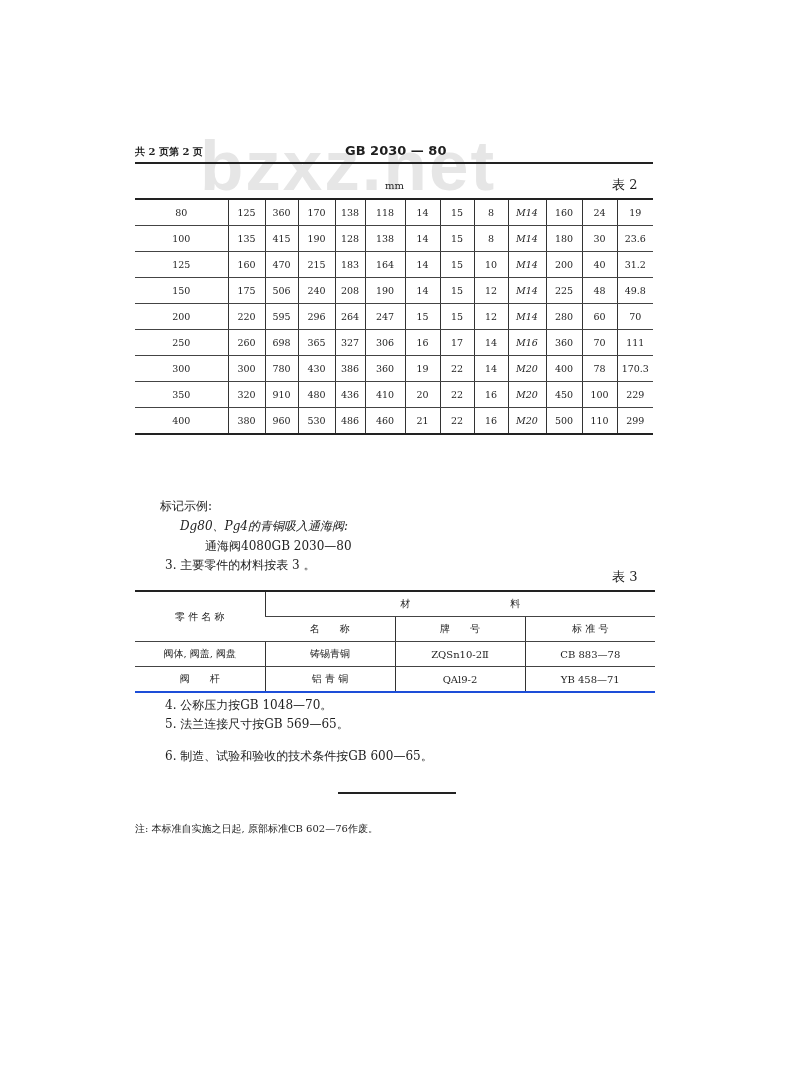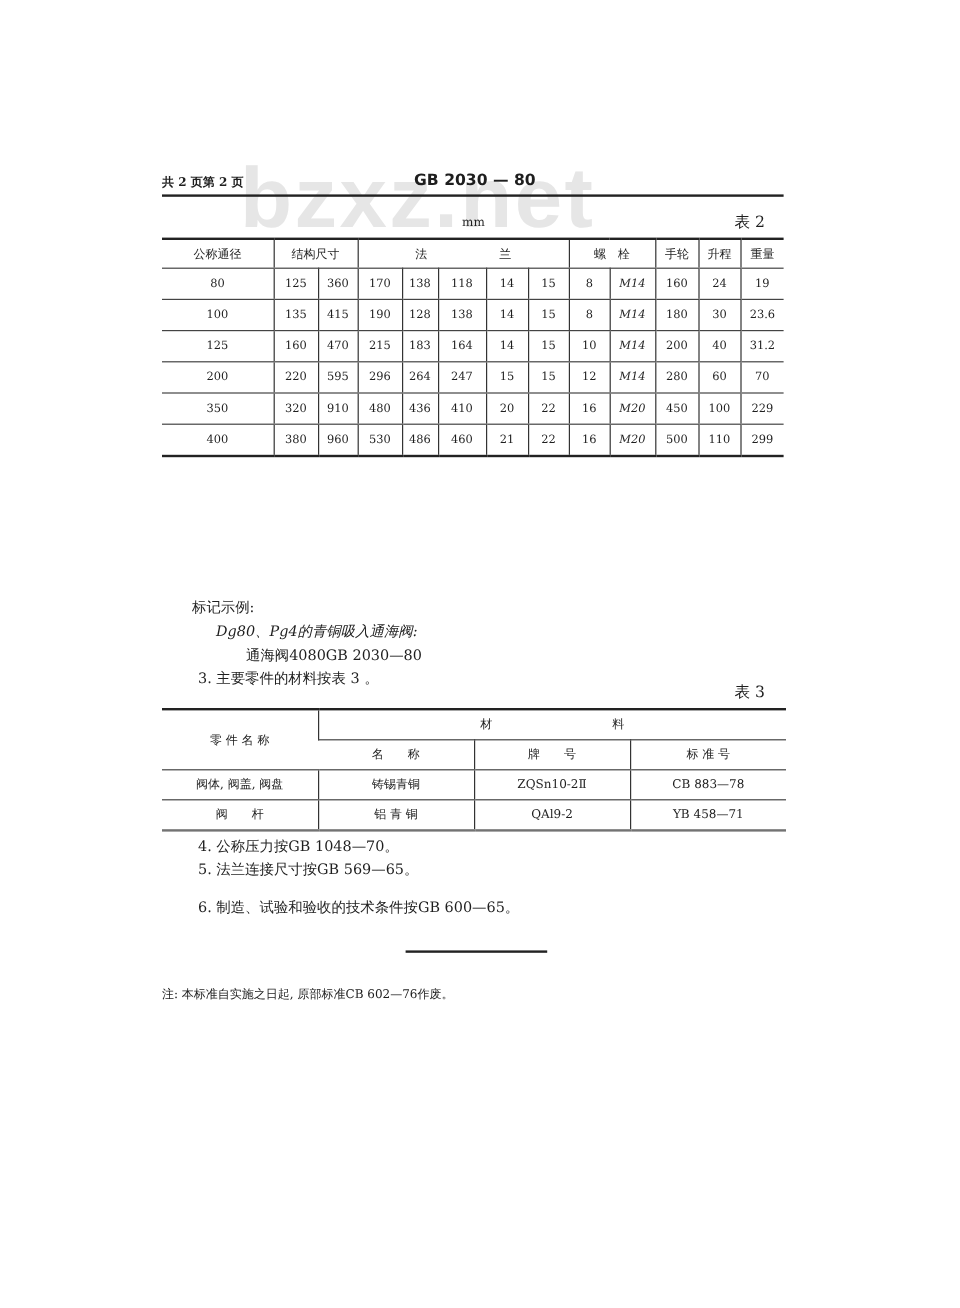--- a/index.html
+++ b/index.html
@@ -34,21 +34,21 @@
   .small { font-size: 8.5px; font-style: normal; line-height: 1.1; }
   .note { font-size: 12px; z-index: 2; text-align: center; }
   .tbl3-label { left: 612px; top: 568px; font-size: 13px; z-index: 2; }
   table.t3 {
     position: absolute; left: 135px; top: 590px; width: 520px; border-collapse: collapse; z-index: 2;
     font-size: 10px; table-layout: fixed;
   }
   table.t3 td { border-left: 1px solid #333; border-bottom: 1px solid #444; text-align: center; vertical-align: middle; padding: 0; }
   table.t3 td:first-child { border-left: none; }
   table.t3 tr:first-child td { border-top: 2px solid #222; }
-  table.t3 tr:last-child td { border-bottom: 2px solid #737373; }
+  table.t3 tr:last-child td { border-bottom: 2px solid #1d4ed8; }
   table.t3 tr.r td { height: 24px; }
   .sep { left: 338px; top: 792px; width: 118px; height: 2px; background: #222; z-index: 2; }
   .footnote { left: 135px; top: 822px; font-size: 10px; z-index: 2; }
 </style>
 </head>
 <body>
 
 <div class="watermark">bzxz.net</div>
 
 <div class="abs hdr-left">共 2 页第 2 页</div>
@@ -68,29 +68,20 @@
     <col style="width:40px">
       <col style="width:35px">
       <col style="width:34px">
       <col style="width:34px">
       <col style="width:38px">
     <col style="width:36px">
       <col style="width:35px">
       <col style="width:36px">
   </colgroup>
   <tbody>
-      <tr class="h1">
-    <td>公称通径</td>
-    <td colspan="2">结构尺寸</td>
-    <td colspan="5">法　　　　　　兰</td>
-    <td colspan="2">螺　栓</td>
-    <td>手轮</td>
-    <td>升程</td>
-    <td>重量</td>
-  </tr>
   <tr class="data">
     <td>80</td>
         <td>125</td>
         <td>360</td>
         <td>170</td>
         <td>138</td>
         <td>118</td>
         <td>14</td>
         <td>15</td>
         <td>8</td>
@@ -123,33 +114,78 @@
         <td>164</td>
         <td>14</td>
         <td>15</td>
         <td>10</td>
         <td class="ital">M14</td>
         <td>200</td>
         <td>40</td>
         <td>31.2</td>
   </tr>
   <tr class="data">
+    <td>150</td>
+        <td>175</td>
+        <td>506</td>
+        <td>240</td>
+        <td>208</td>
+        <td>190</td>
+        <td>14</td>
+        <td>15</td>
+        <td>12</td>
+        <td class="ital">M14</td>
+        <td>225</td>
+        <td>48</td>
+        <td>49.8</td>
+  </tr>
+  <tr class="data">
     <td>200</td>
         <td>220</td>
         <td>595</td>
         <td>296</td>
         <td>264</td>
         <td>247</td>
         <td>15</td>
         <td>15</td>
         <td>12</td>
         <td class="ital">M14</td>
         <td>280</td>
         <td>60</td>
         <td>70</td>
+  </tr>
+  <tr class="data">
+    <td>250</td>
+        <td>260</td>
+        <td>698</td>
+        <td>365</td>
+        <td>327</td>
+        <td>306</td>
+        <td>16</td>
+        <td>17</td>
+        <td>14</td>
+        <td class="ital">M16</td>
+        <td>360</td>
+        <td>70</td>
+        <td>111</td>
+  </tr>
+  <tr class="data">
+    <td>300</td>
+        <td>300</td>
+        <td>780</td>
+        <td>430</td>
+        <td>386</td>
+        <td>360</td>
+        <td>19</td>
+        <td>22</td>
+        <td>14</td>
+        <td class="ital">M20</td>
+        <td>400</td>
+        <td>78</td>
+        <td>170.3</td>
   </tr>
   <tr class="data">
     <td>350</td>
         <td>320</td>
         <td>910</td>
         <td>480</td>
         <td>436</td>
         <td>410</td>
         <td>20</td>
         <td>22</td>

